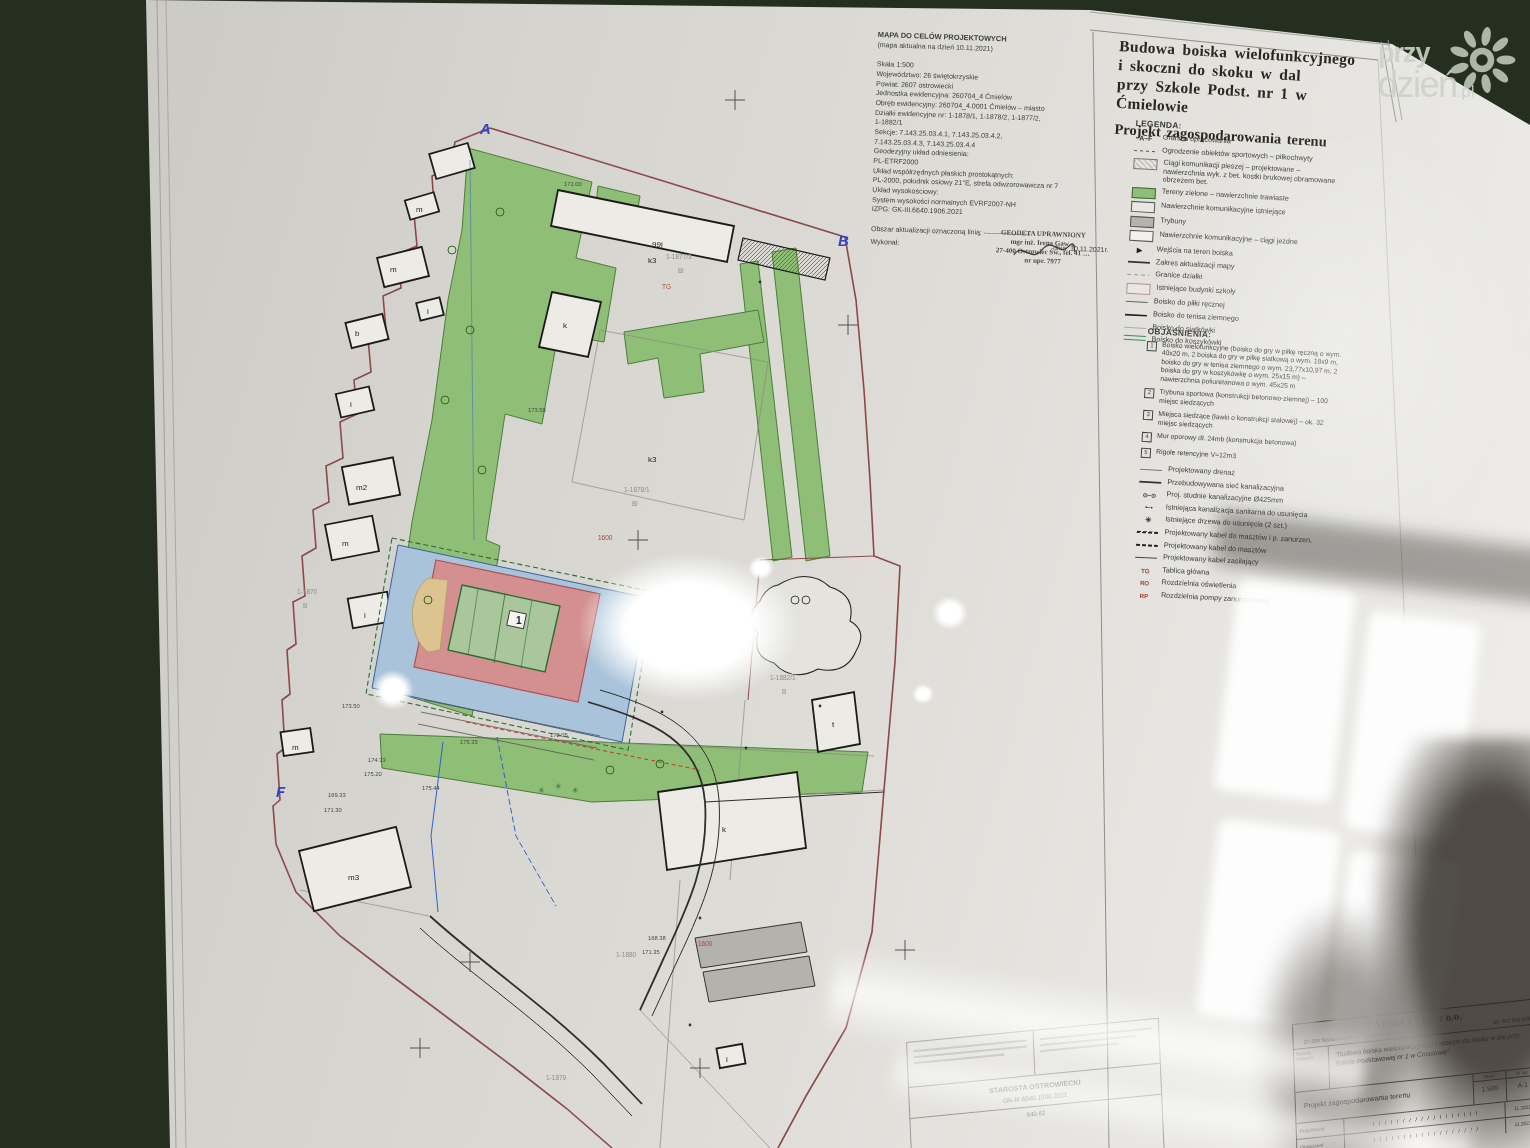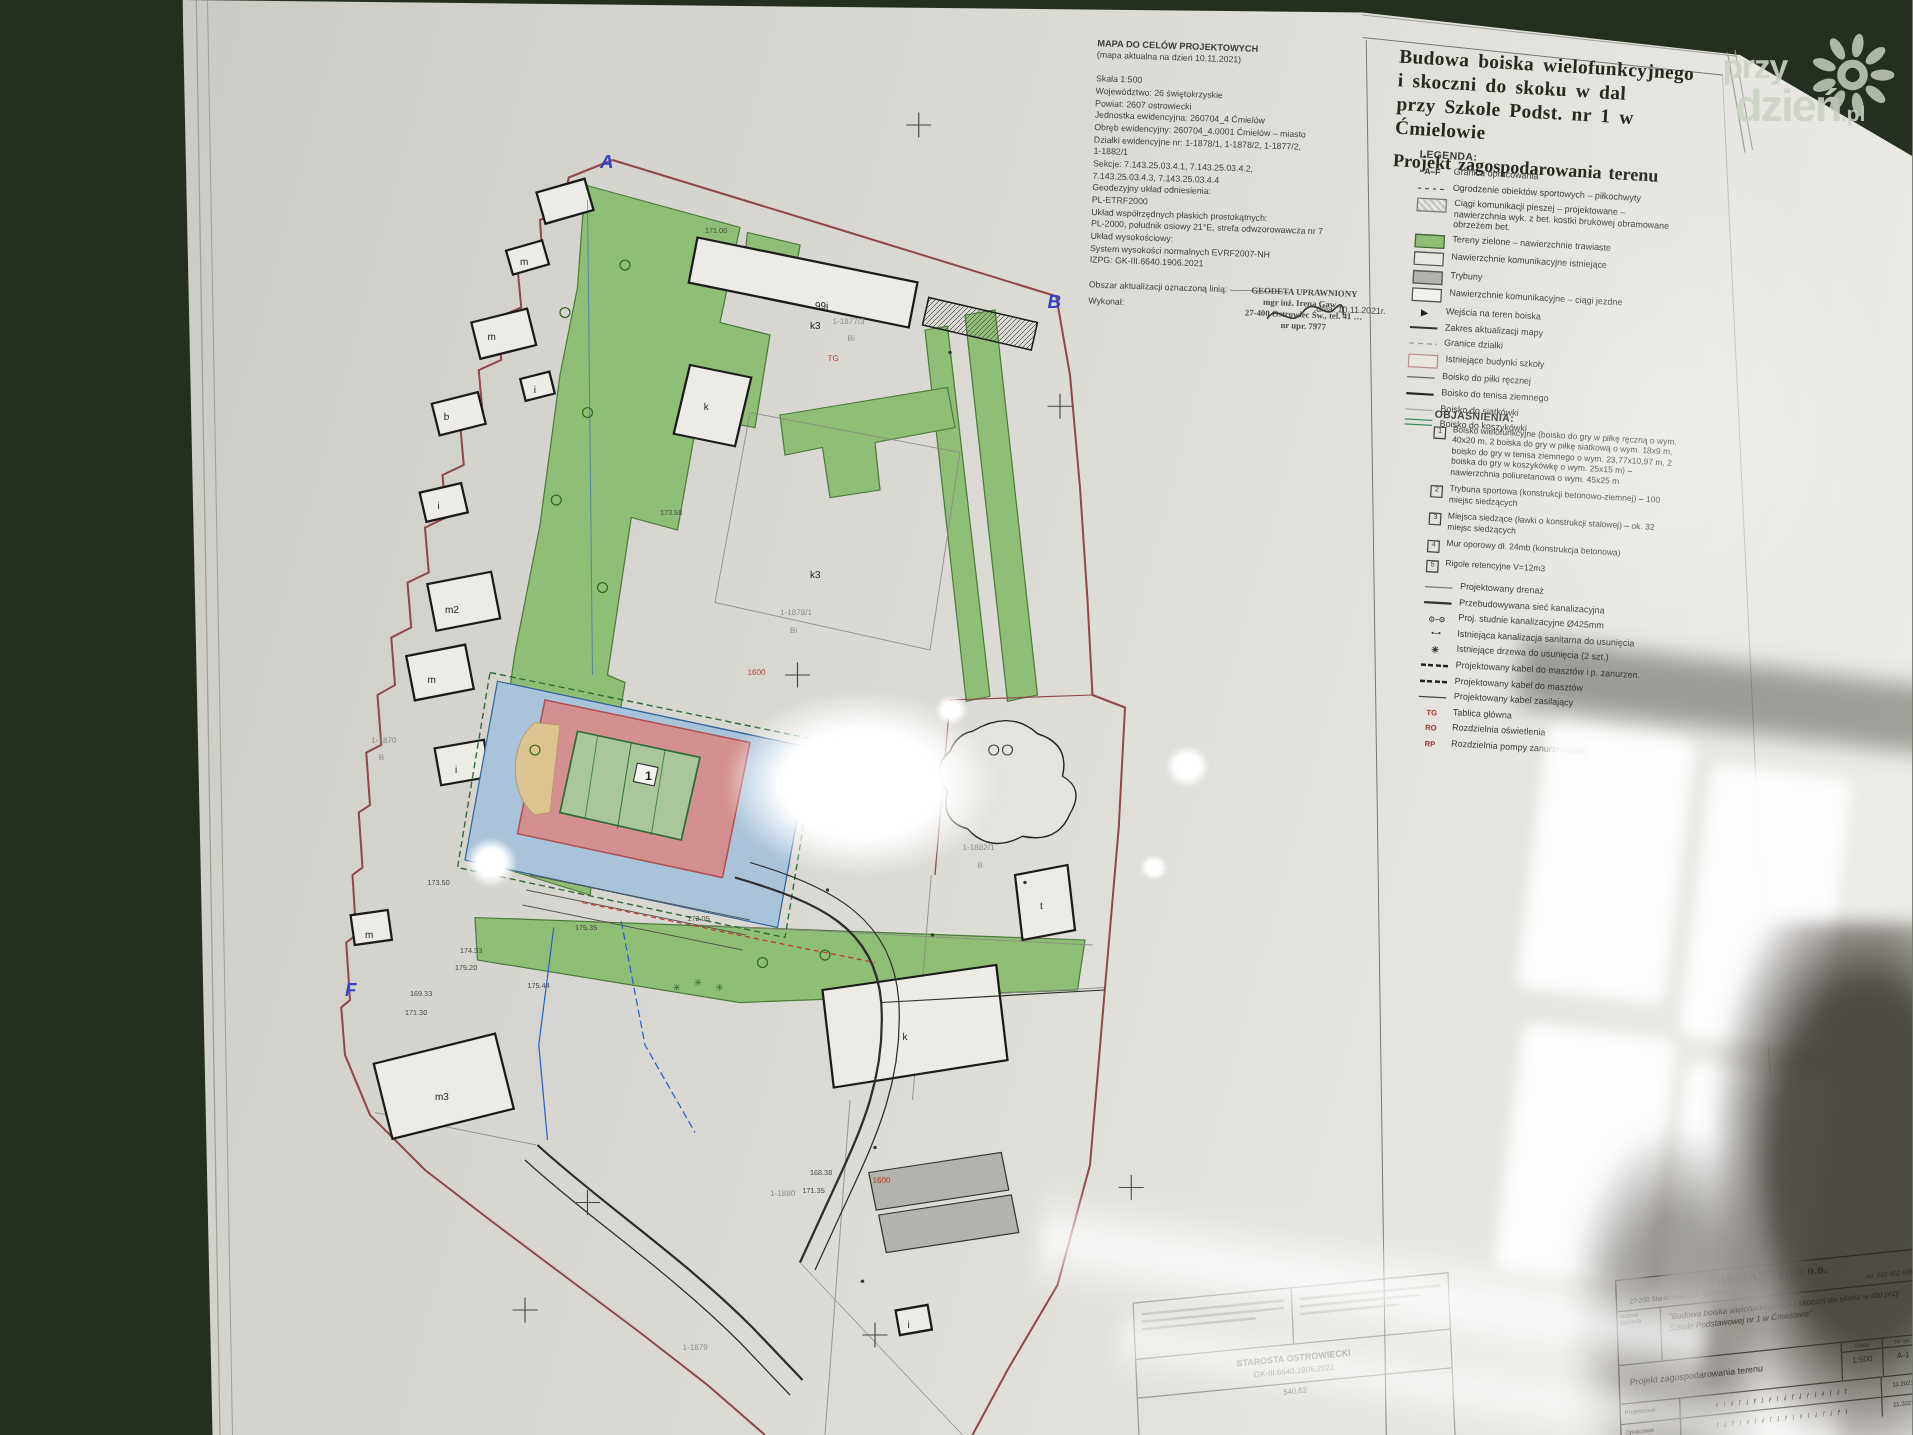--- a/index.html
+++ b/index.html
@@ -112,21 +112,21 @@
   #sil2{left:1258px;top:908px;width:150px;height:270px;filter:blur(9px);
     background:radial-gradient(ellipse at 55% 55%,rgba(50,45,38,.45) 0 40%,rgba(50,45,38,0) 75%);}
   #streak1{left:828px;top:986px;width:540px;height:92px;transform:rotate(9deg);filter:blur(7px);
     background:linear-gradient(rgba(255,255,255,0),rgba(255,255,255,.78) 50%,rgba(255,255,255,0));}
   #streak2{left:892px;top:1078px;width:580px;height:66px;transform:rotate(8deg);filter:blur(7px);
     background:linear-gradient(rgba(255,255,255,0),rgba(255,255,255,.6) 50%,rgba(255,255,255,0));}
 
   
   #wm{position:absolute;z-index:9;left:1370px;top:22px;width:160px;height:100px;color:#ccd3c5;opacity:.9;}
   #wm .coza{position:absolute;left:8px;top:16px;font-size:27px;font-weight:bold;letter-spacing:-1px;}
-  #wm .dzien{position:absolute;left:18px;top:42px;font-size:36px;font-weight:bold;letter-spacing:-1.5px;}
+  #wm .dzien{position:absolute;left:8px;top:42px;font-size:36px;font-weight:normal;letter-spacing:-1.5px;}
   #wm .pl{font-size:17px;letter-spacing:0;}
   #wm svg{position:absolute;left:66px;top:-2px;}
 
   
   text{font-family:"Liberation Sans",sans-serif;}
   .ml-b{font-size:8px;fill:#222;}
   .ml-g{font-size:6.5px;fill:#8d8d86;}
   .ml-r{font-size:6.5px;fill:#b3402e;}
   .ml-e{font-size:5.8px;fill:#4a4a45;}
   .ml-mk{font-size:15px;font-weight:bold;font-style:italic;fill:#3743c6;}

